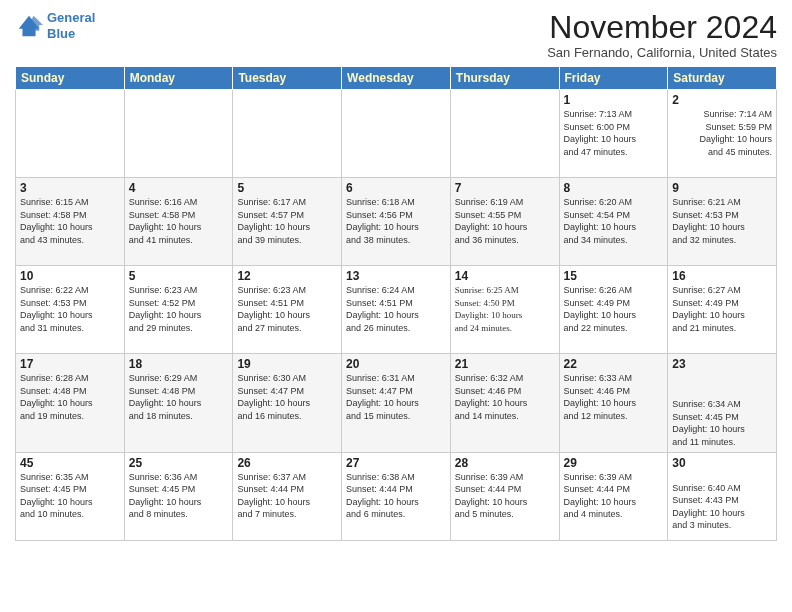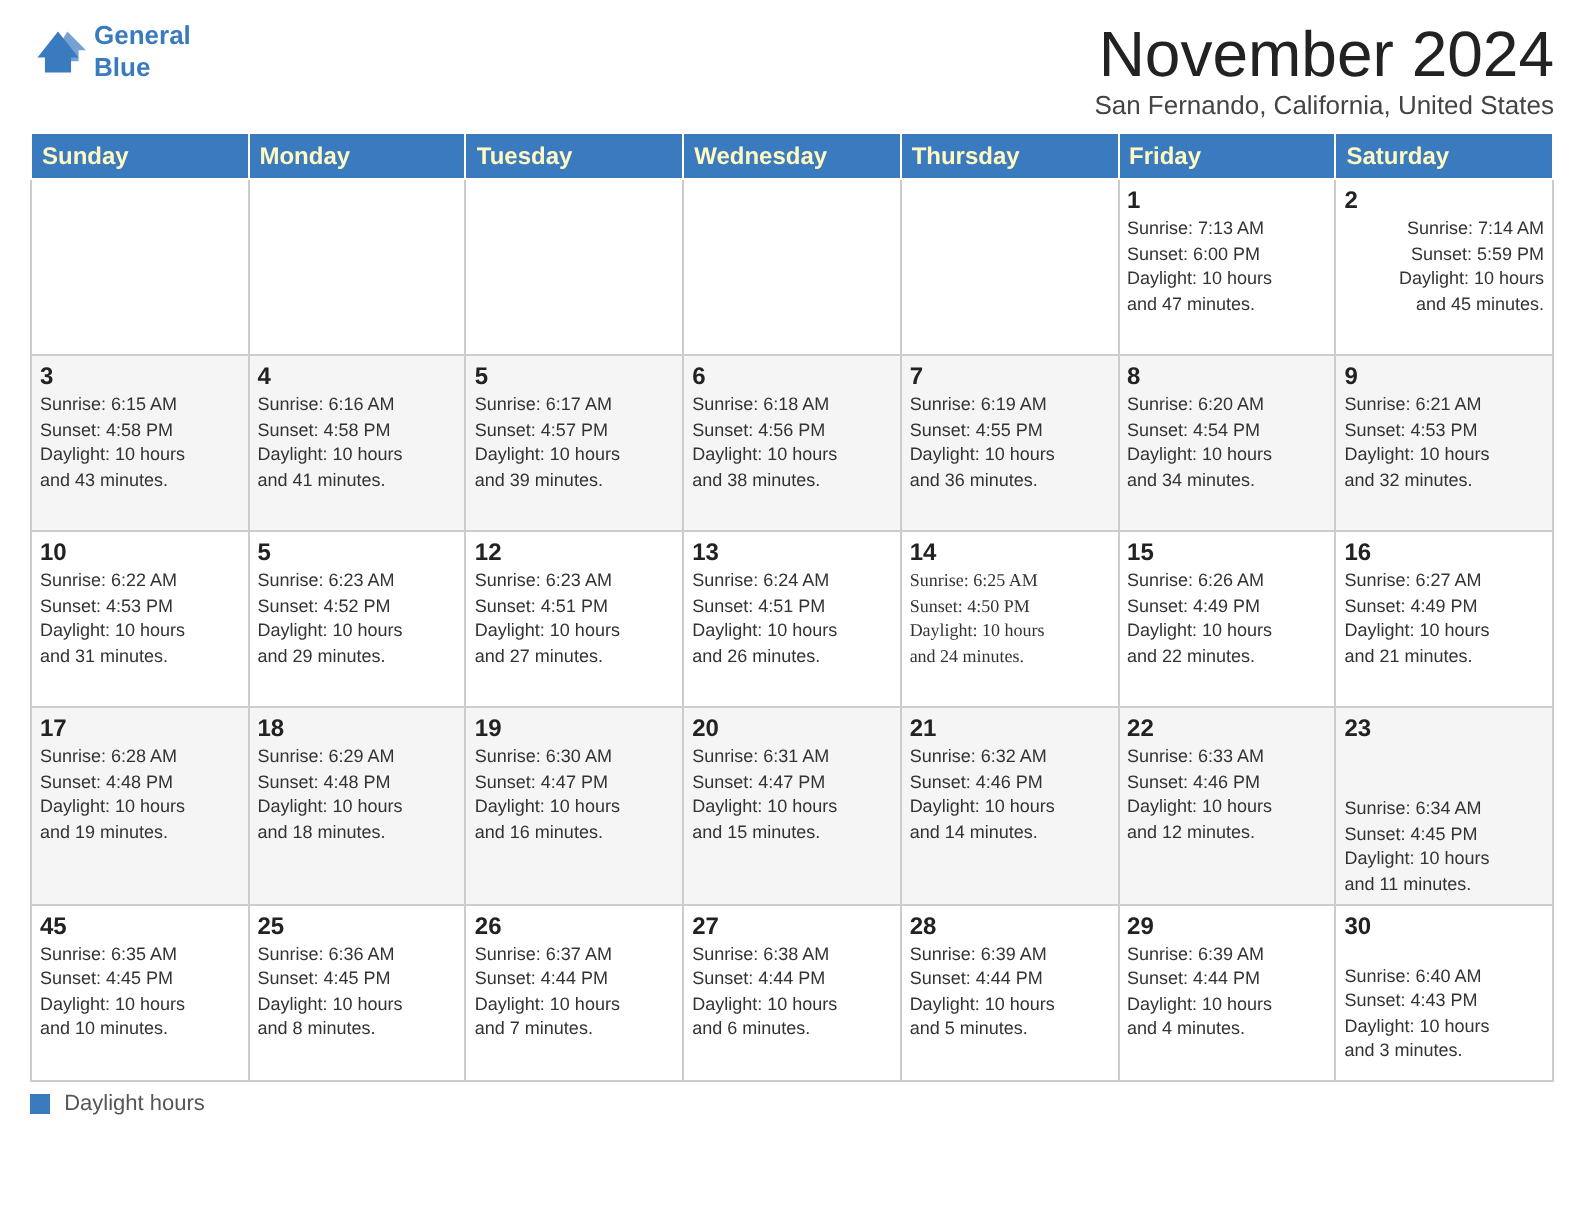--- a/index.html
+++ b/index.html
@@ -363,17 +363,13 @@
             <span class="day-num">30</span>
             <div class="day-info" style="white-space: pre-line; margin-top: 12px;">Sunrise: 6:40 AM
 Sunset: 4:43 PM
 Daylight: 10 hours
 and 3 minutes.</div>
           </td>
         </tr>
       </tbody>
   </table>
 
-  <div class="legend">
-    <span class="legend-dot"></span>
-    <span>Daylight hours</span>
-  </div>
 </div>
 
 </body></html>

